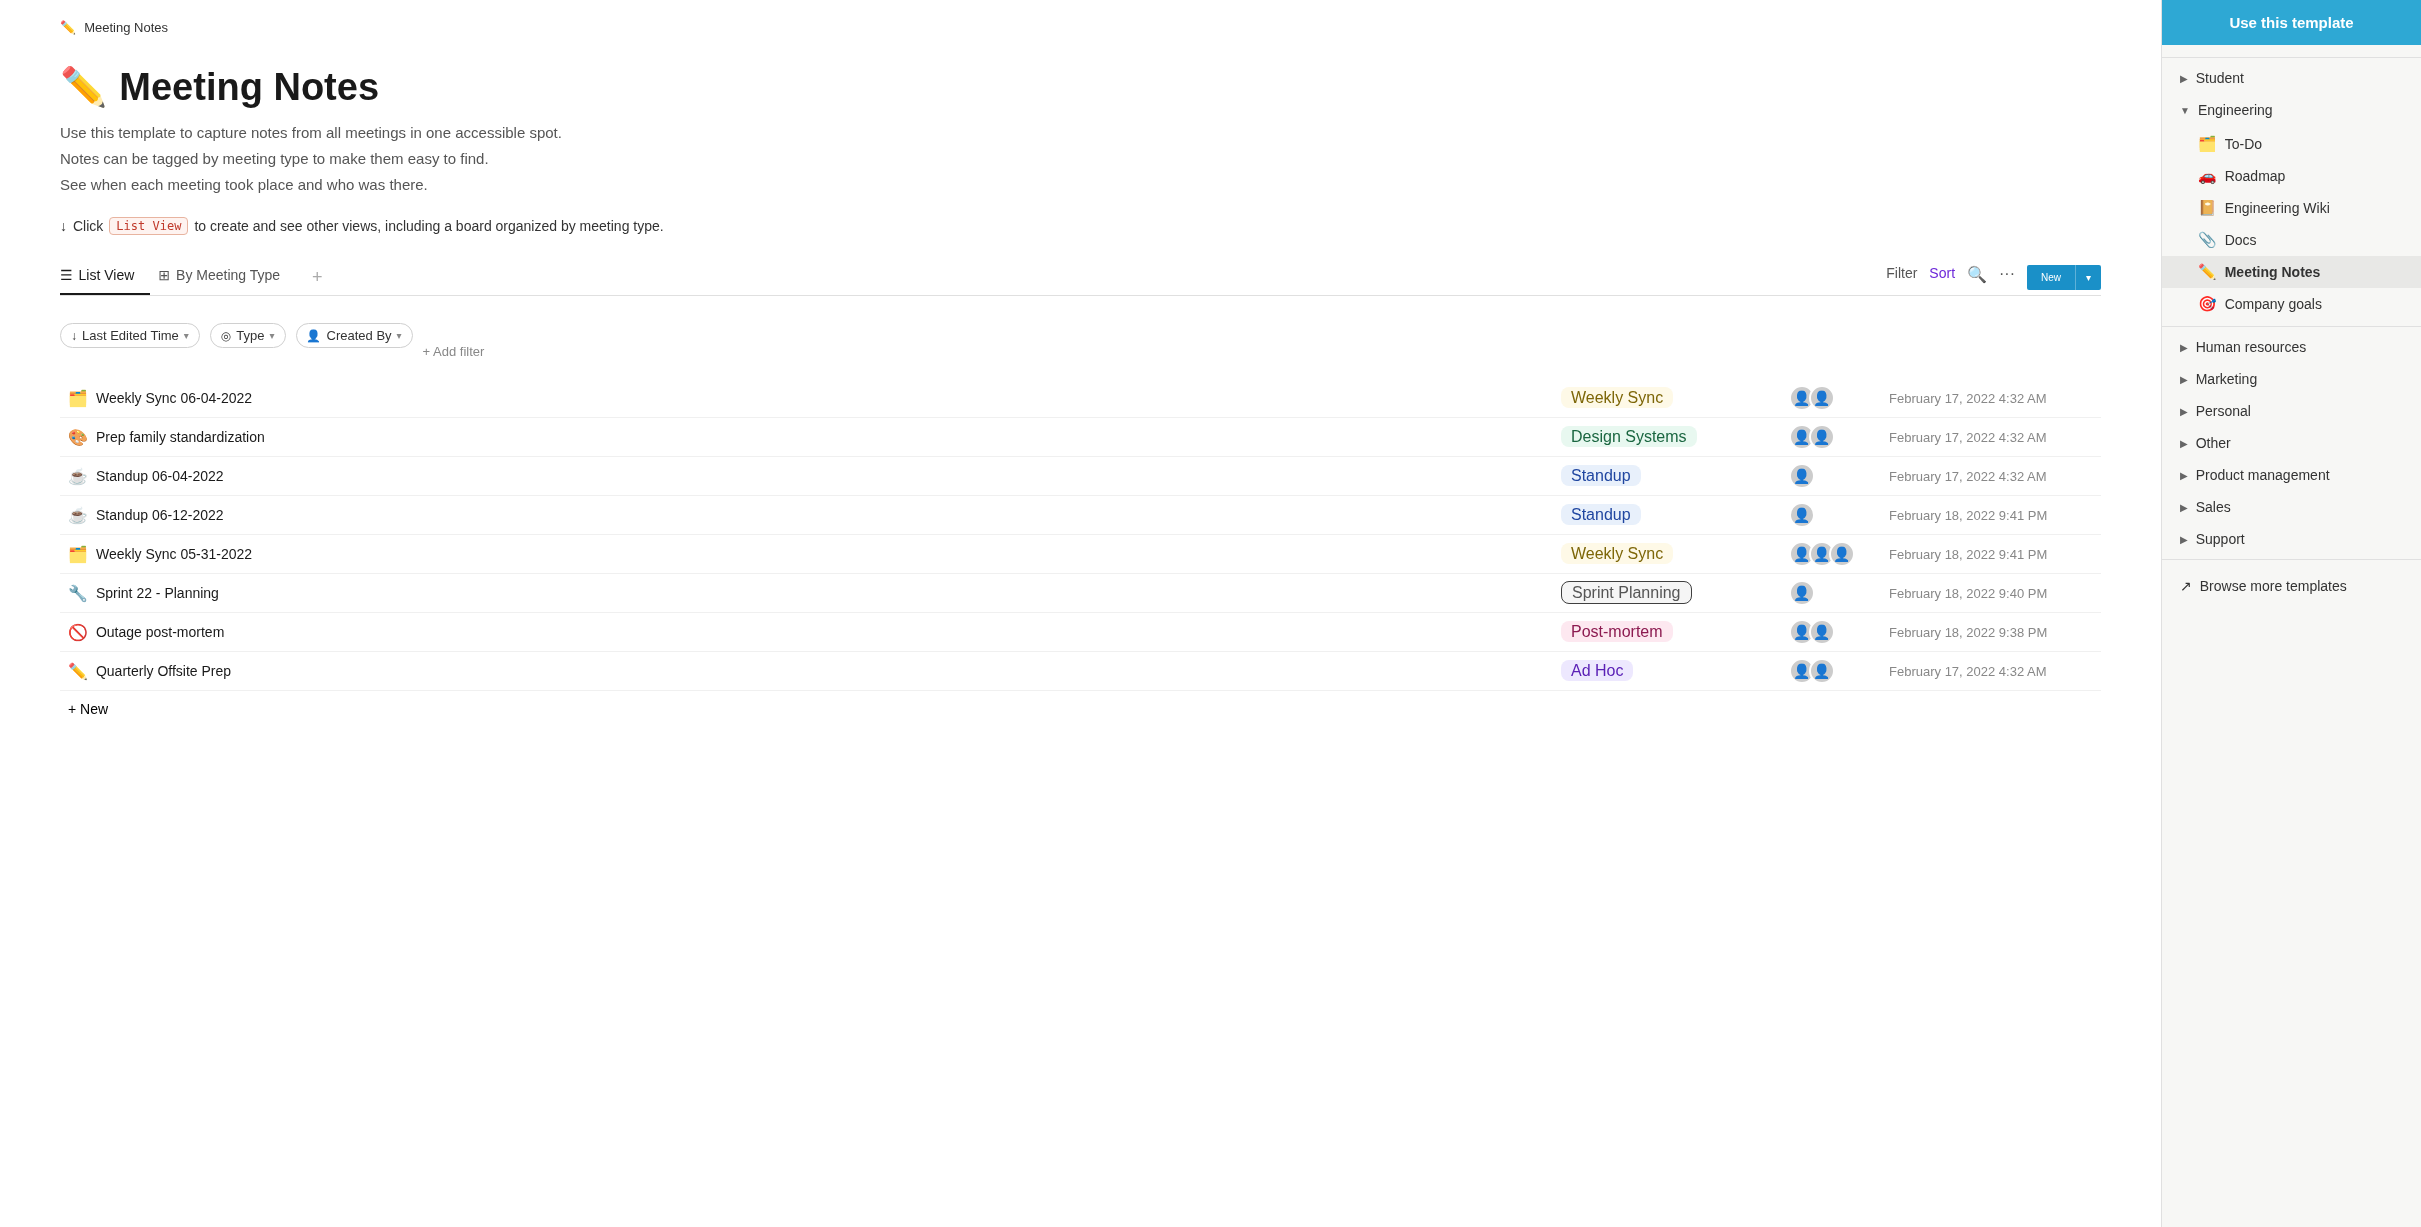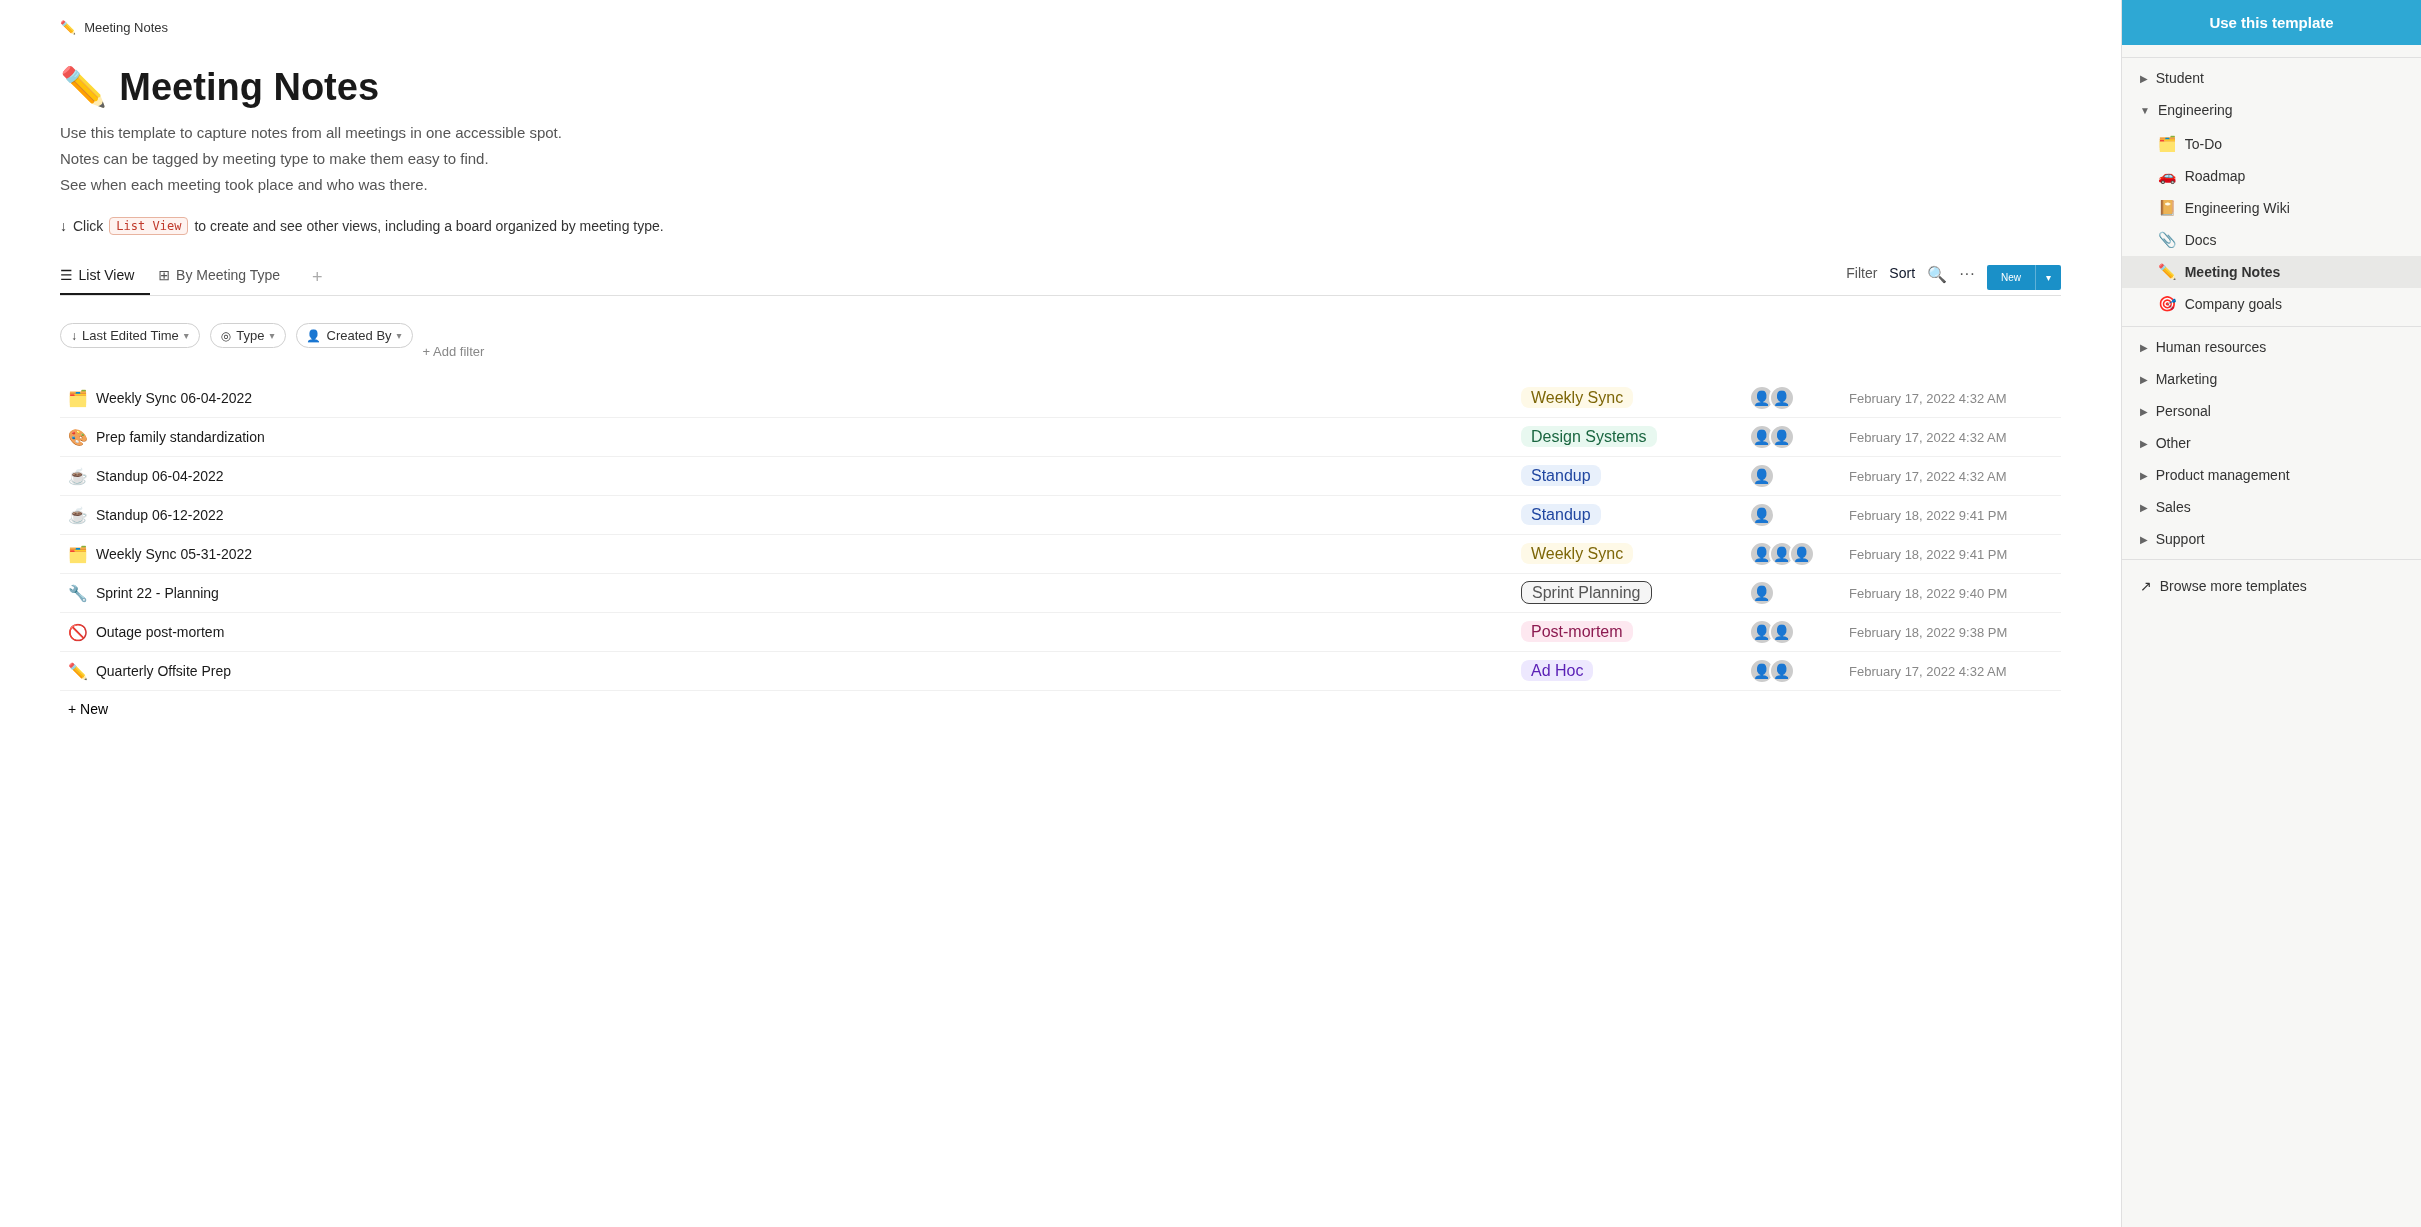--- a/index.html
+++ b/index.html
@@ -109,21 +109,21 @@
     .filter-btn {
       font-size: 14px;
       color: #555;
       cursor: pointer;
       background: none;
       border: none;
     }
 
     .sort-btn {
       font-size: 14px;
-      color: #0f172a;
+      color: #6d28d9;
       cursor: pointer;
       background: none;
       border: none;
       font-weight: 500;
     }
 
     .search-icon-btn {
       font-size: 16px;
       color: #555;
       cursor: pointer;
@@ -266,21 +266,21 @@
       align-items: center;
       gap: 6px;
       font-size: 14px;
       color: #000000;
       padding: 10px 8px;
       cursor: pointer;
     }
 
     
     .sidebar {
-      width: 300px;
+      width: 260px;
       background: #f7f7f5;
       border-left: 1px solid #e0e0e0;
       display: flex;
       flex-direction: column;
       overflow-y: auto;
     }
 
     .use-template-btn {
       background: #2ea8d4;
       color: #fff;

